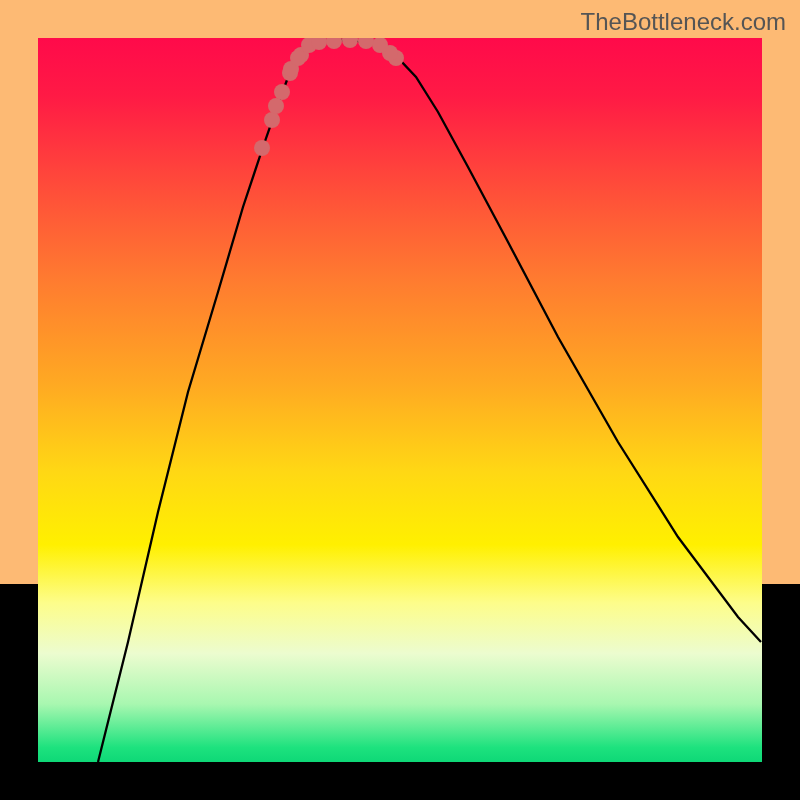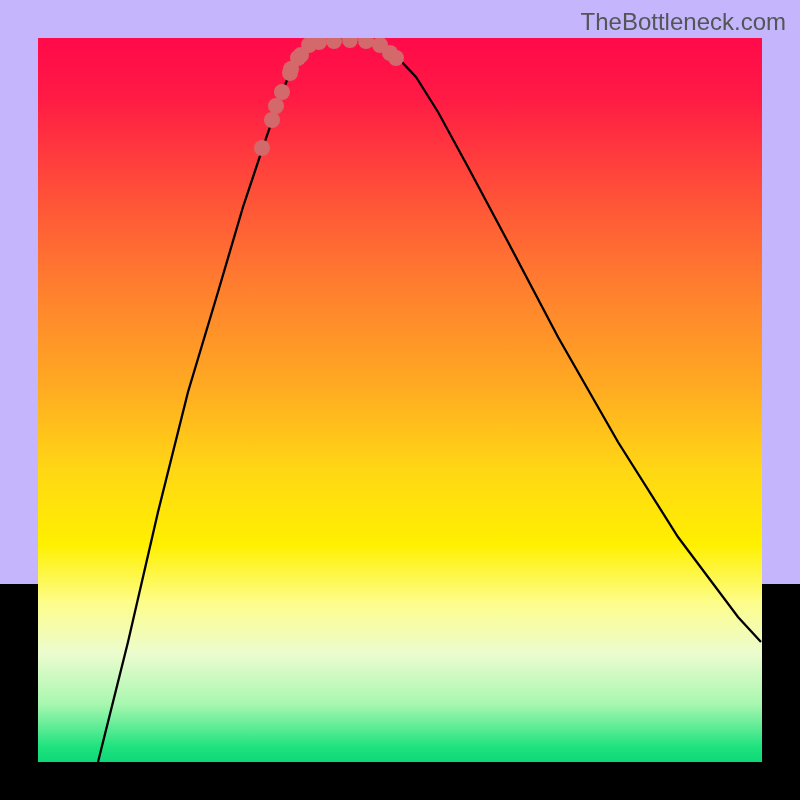--- a/index.html
+++ b/index.html
@@ -1,20 +1,20 @@
 <!DOCTYPE html>
 <html><head>
 <meta charset="utf-8">
 <style>
   * { margin: 0; padding: 0; box-sizing: border-box; }
   body { width: 800px; height: 800px; background: #000; position: relative; font-family: Arial, sans-serif; }
   .outer {
     width: 800px;
     height: 584px;
-    background: #c4b5fd;
+    background: #fdba74;
     position: relative;
   }
   .watermark {
     position: absolute;
     top: 8px;
     right: 14px;
     color: #555;
     font-size: 24px;
     font-weight: 500;
     z-index: 10;

